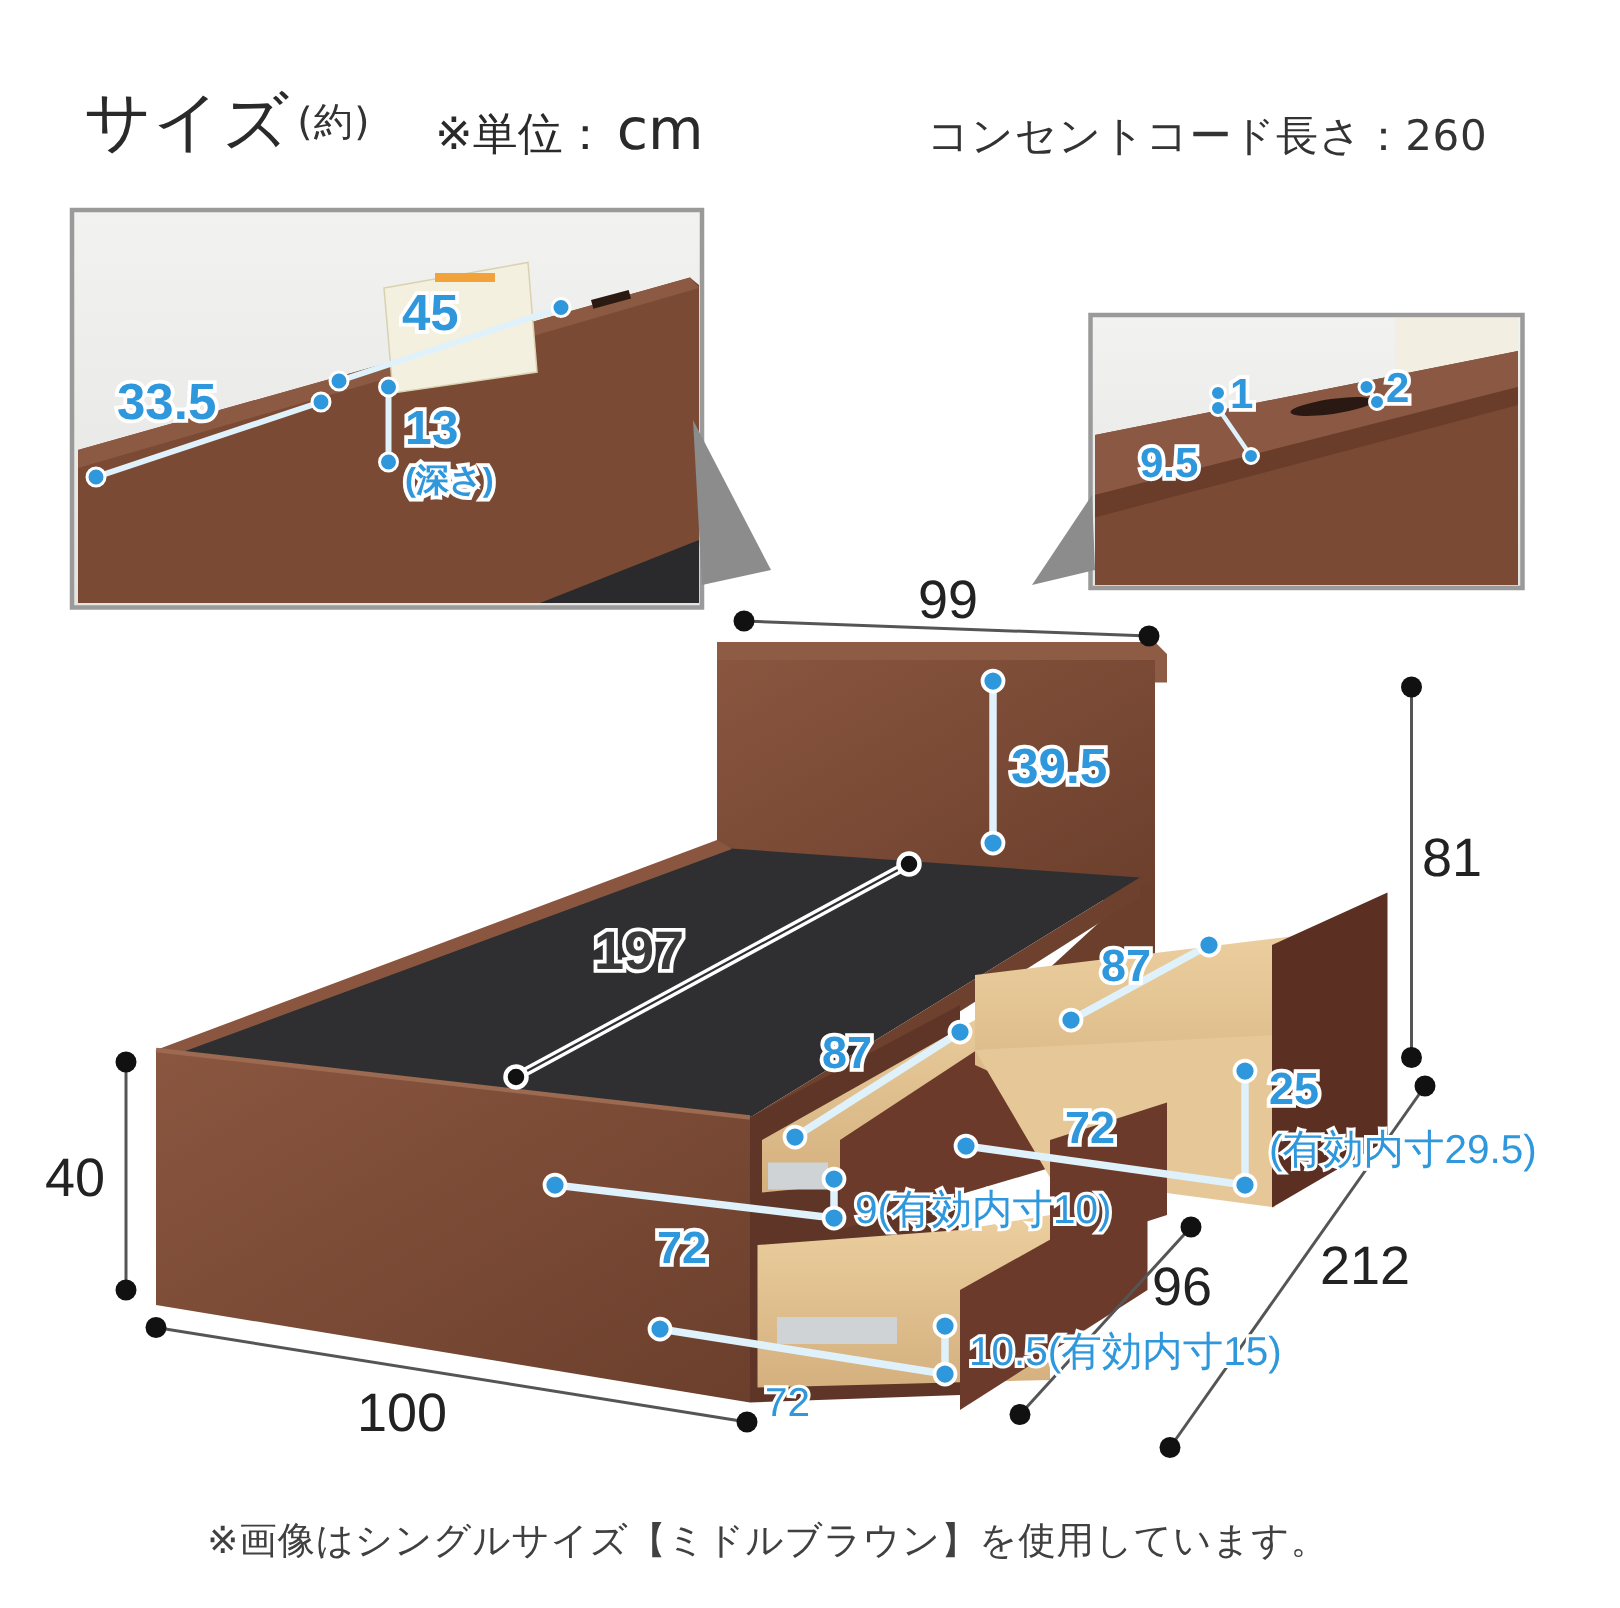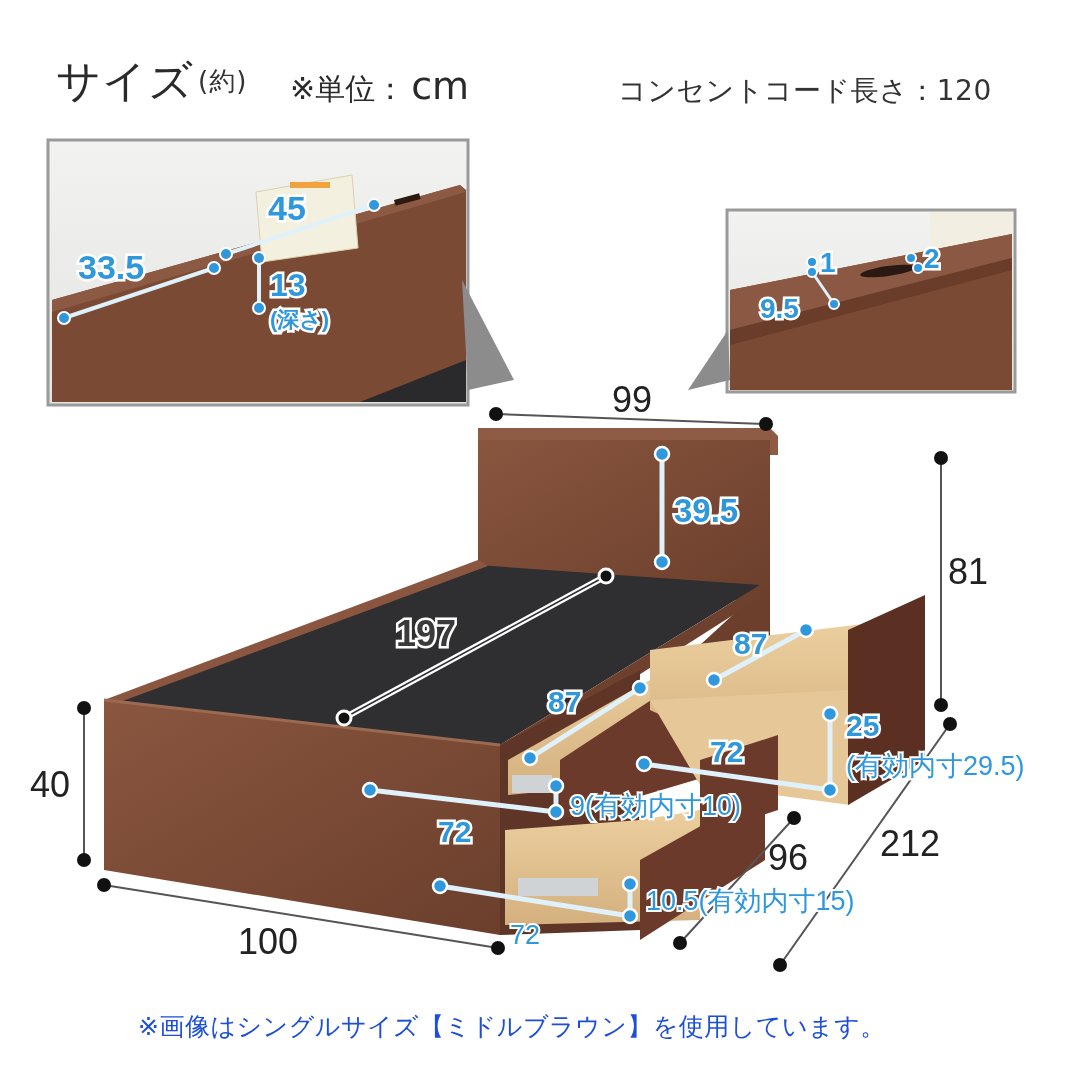--- a/index.html
+++ b/index.html
@@ -4,37 +4,37 @@
 <style>
   html, body { margin: 0; padding: 0; background: #ffffff; }
   body { width: 1080px; height: 1072px; position: relative; overflow: hidden;
          font-family: "DejaVu Sans", "Liberation Sans", sans-serif; color: #222; }
   .abs { position: absolute; }
   .title-main { left: 42px; top: 52px; font-size: 44px; letter-spacing: 1px; color: #2a2a2a; margin-left: 14px; }
   .title-approx { font-size: 26px; margin-left: 4px; vertical-align: 6px; color: #333; }
   .title-unit { left: 290px; top: 64px; font-size: 30px; color: #2a2a2a; text-align: right; }
   .title-unit .cm { font-size: 38px; margin-left: 6px; }
   .cord { left: 618px; top: 72px; font-size: 28px; color: #333; letter-spacing: 0.5px; }
-  .footnote { left: 138px; top: 1010px; font-size: 25px; color: #1d4ed8; letter-spacing: 0.5px; }
+  .footnote { left: 138px; top: 1010px; font-size: 25px; color: #404040; letter-spacing: 0.5px; }
   svg text { font-family: "Liberation Sans", "DejaVu Sans", sans-serif; }
   .dim-black { font-size: 36px; fill: #222; }
   .dim-blue { font-size: 30px; fill: #2f97dc; stroke: #ffffff; stroke-width: 5px; paint-order: stroke; font-weight: bold; }
   .dim-blue-plain { font-size: 27px; fill: #2f97dc; stroke: #ffffff; stroke-width: 4px; paint-order: stroke; }
   .dim-white-outline { font-size: 36px; fill: #3a3a3a; stroke: #ffffff; stroke-width: 5px; paint-order: stroke; font-weight: bold; }
 </style>
 </head>
 <body>
 
 <div class="abs title-main">
   <span>サイズ</span><span class="title-approx">(約)</span>
 </div>
 <div class="abs title-unit">
   <span>※単位：</span><span class="cm">cm</span>
 </div>
-<div class="abs cord">コンセントコード長さ：120</div>
+<div class="abs cord">コンセントコード長さ：260</div>
 
 <svg class="abs" style="left:0;top:0" width="1080" height="1072" viewBox="0 0 1080 1072">
   <defs>
     <linearGradient id="woodGrad" x1="0" y1="0" x2="1" y2="1">
       <stop offset="0" stop-color="#8a5640"></stop>
       <stop offset="1" stop-color="#6b3f2c"></stop>
     </linearGradient>
     <linearGradient id="innerGrad" x1="0" y1="0" x2="0" y2="1">
       <stop offset="0" stop-color="#eccf9f"></stop>
       <stop offset="1" stop-color="#d4b07e"></stop>

